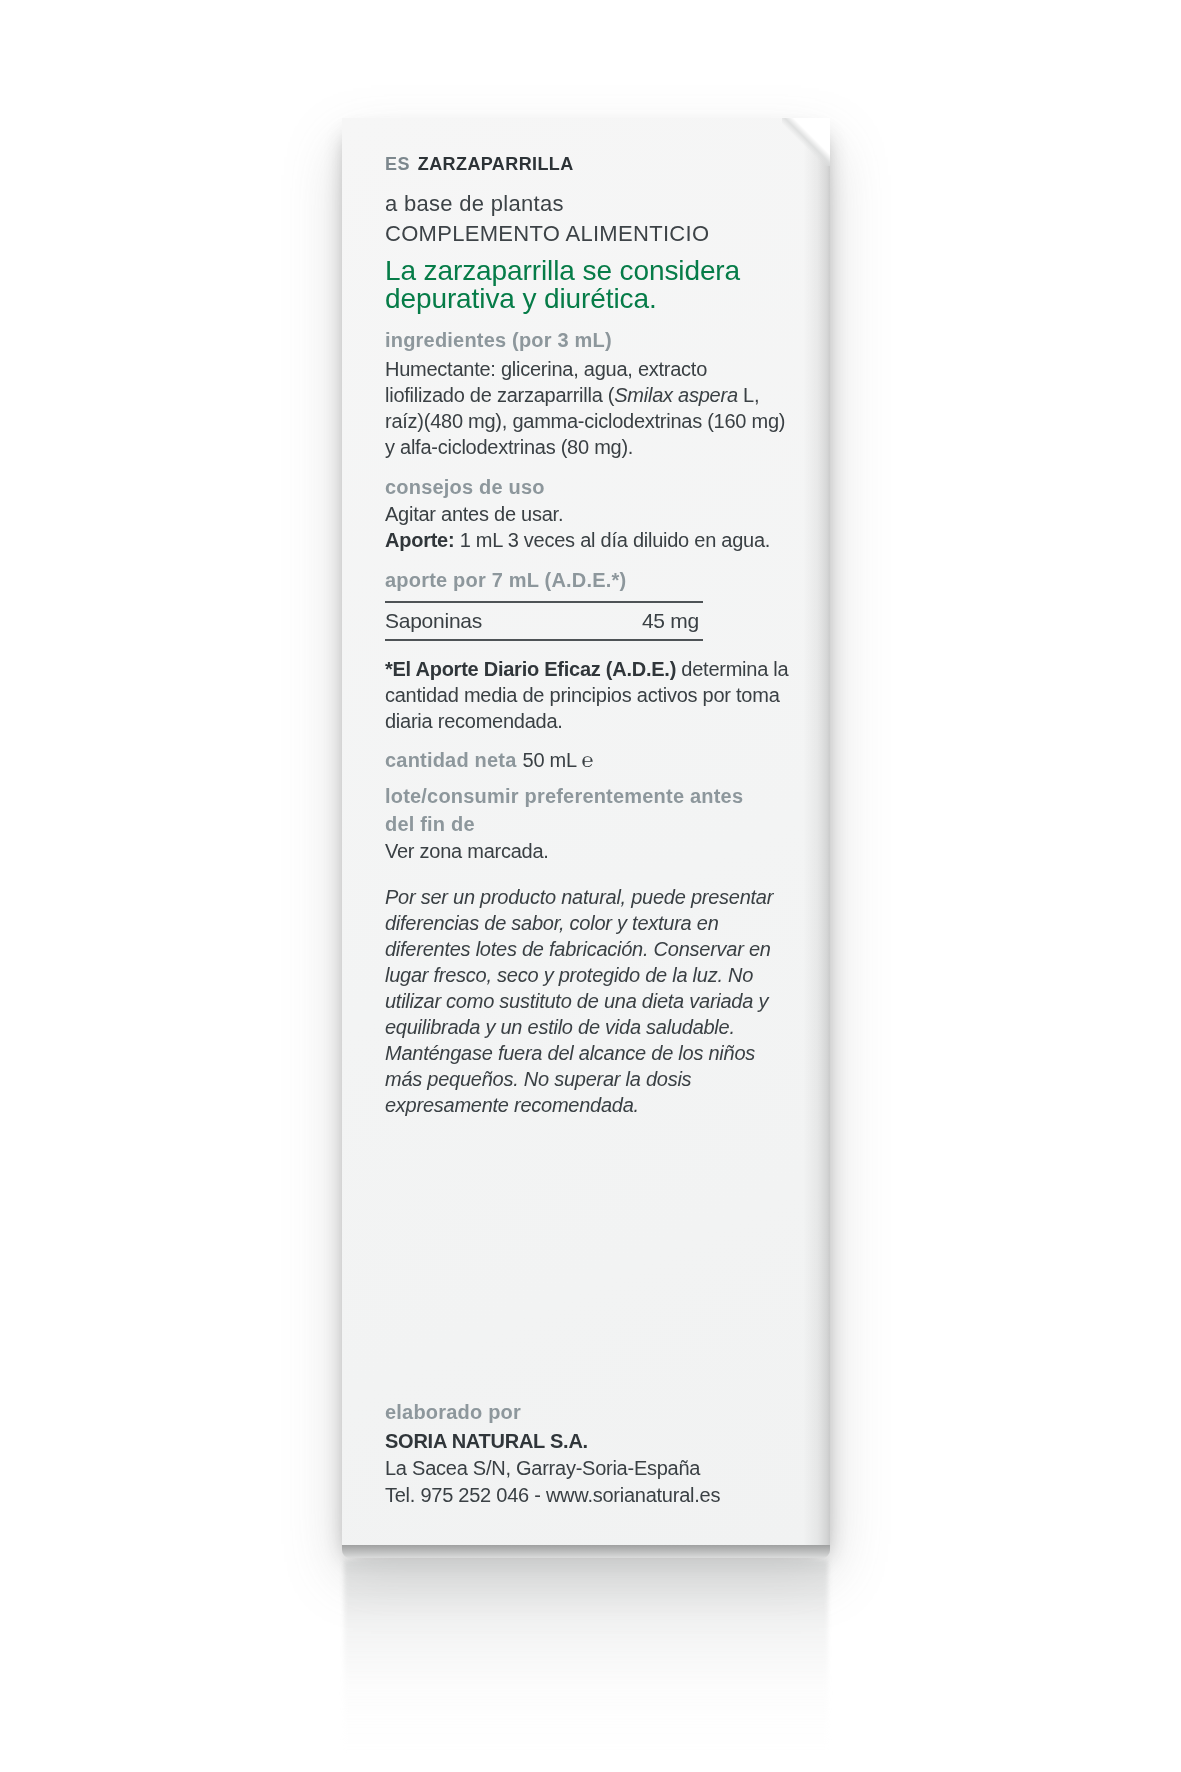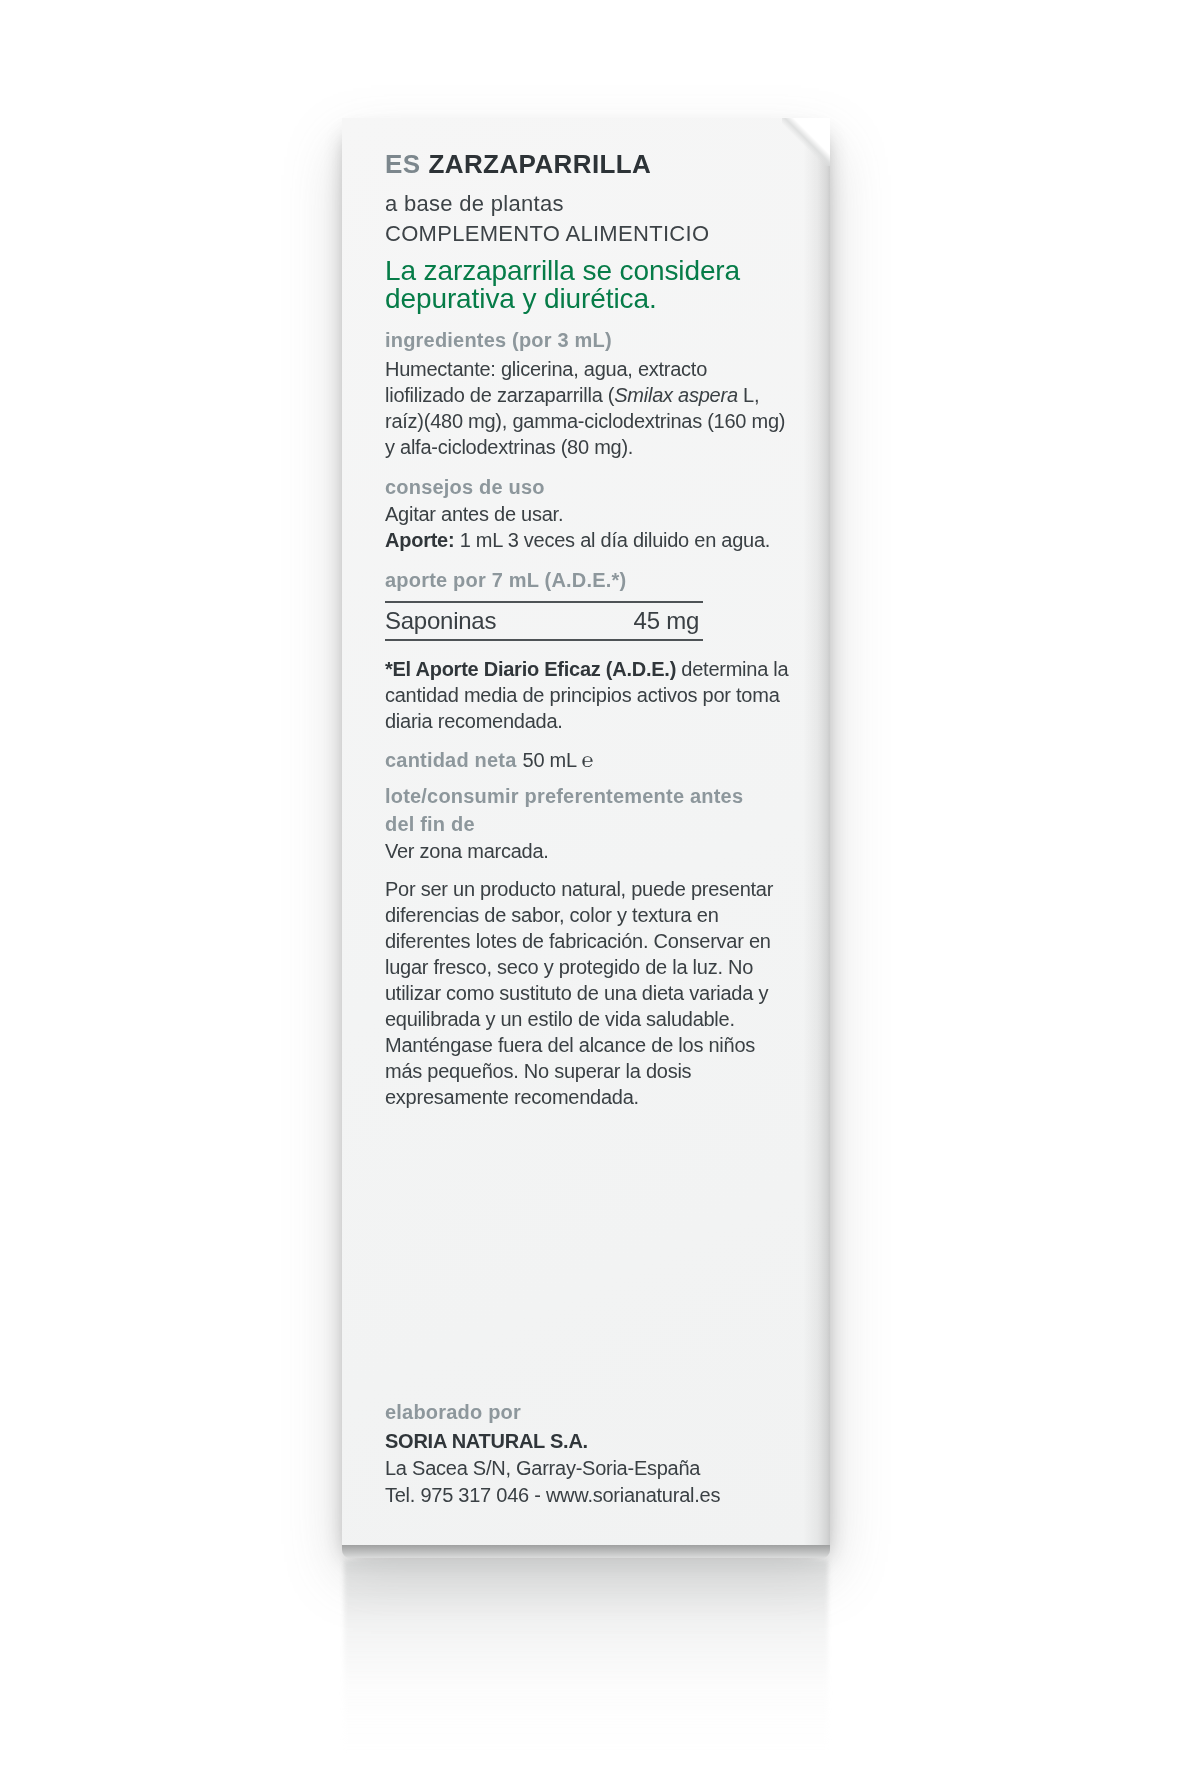--- a/index.html
+++ b/index.html
@@ -38,48 +38,48 @@
     position:absolute;left:344px;top:1560px;width:484px;height:212px;
     background:linear-gradient(to bottom,rgba(198,200,200,.60) 0%,rgba(222,223,223,.38) 30%,rgba(240,240,240,.18) 60%,rgba(255,255,255,0) 92%);
     filter:blur(2px);
   }
   
   .content{
     position:absolute;left:0;top:0;right:0;bottom:0;
     padding:30px 40px 0 43px;
     box-sizing:border-box;
   }
-  .title-row{font-size:26px;font-weight:700;letter-spacing:.4px;line-height:32px;margin:0 0 9px;}
+  .title-row{font-size:18px;font-weight:700;letter-spacing:.4px;line-height:32px;margin:0 0 9px;}
   .lang{color:#7c878d;margin-right:8px;}
   .name{color:#2d3337;}
   .subtitle{font-size:22px;font-weight:400;line-height:30px;color:#3d4347;letter-spacing:.3px;}
   .claim{margin-top:8px;font-size:28px;font-weight:400;line-height:28px;color:#067c48;letter-spacing:-.1px;}
   .sec-heading{
     margin-top:13px;font-size:20px;font-weight:600;line-height:28px;
     color:#8d979c;letter-spacing:.2px;
   }
   .sec-heading.inline{display:inline;margin:0;}
   .body{margin:2px 0 0;font-size:20px;line-height:26px;color:#3a4044;letter-spacing:-.25px;}
   .body b,.bold{font-weight:700;color:#30363a;}
   .tight{margin:0;}
   .species{font-style:italic;}
   .nutrient-table{
     margin-top:7px;width:318px;
     border-top:2px solid #4e5356;border-bottom:2px solid #4e5356;
   }
   .nutrient-row{
     display:flex;justify-content:space-between;
     padding:5px 4px 5px 0;
-    font-size:24px;line-height:26px;color:#3a4044;letter-spacing:-.25px;
+    font-size:21px;line-height:26px;color:#3a4044;letter-spacing:-.25px;
   }
   .footnote{margin-top:15px;}
   .inline-line{margin-top:12px;font-size:20px;line-height:28px;color:#3a4044;letter-spacing:-.25px;}
   .inline-line .value{margin-left:6px;}
   .lot-heading{margin-top:8px;max-width:370px;}
-  .notice{margin-top:12px;}
+  .notice{margin-top:20px;font-style:italic;}
   .manufacturer{position:absolute;left:43px;right:38px;bottom:36px;}
   .manufacturer .sec-heading{margin:0 0 2px;}
   .manufacturer .body{margin:0;line-height:27px;}
 </style>
 </head>
 <body>
 
 <div class="stage">
 
   <div class="package">
@@ -119,21 +119,21 @@
 
       <div class="sec-heading lot-heading">lote/consumir preferentemente antes del fin de</div>
       <p class="body tight">Ver zona marcada.</p>
 
       <p class="body notice">Por ser un producto natural, puede presentar diferencias de sabor, color y textura en diferentes lotes de fabricación. Conservar en lugar fresco, seco y protegido de la luz. No utilizar como sustituto de una dieta variada y equilibrada y un estilo de vida saludable. Manténgase fuera del alcance de los niños más pequeños. No superar la dosis expresamente recomendada.</p>
 
       <div class="manufacturer">
         <div class="sec-heading">elaborado por</div>
         <div class="body bold">SORIA NATURAL S.A.</div>
         <div class="body">La Sacea S/N, Garray-Soria-España</div>
-        <div class="body">Tel. 975 317 046 - www.sorianatural.es</div>
+        <div class="body">Tel. 975 252 046 - www.sorianatural.es</div>
       </div>
 
     </div>
   </div>
 
   <div class="package-bottom"></div>
   <div class="reflection"></div>
 
 </div>
 

